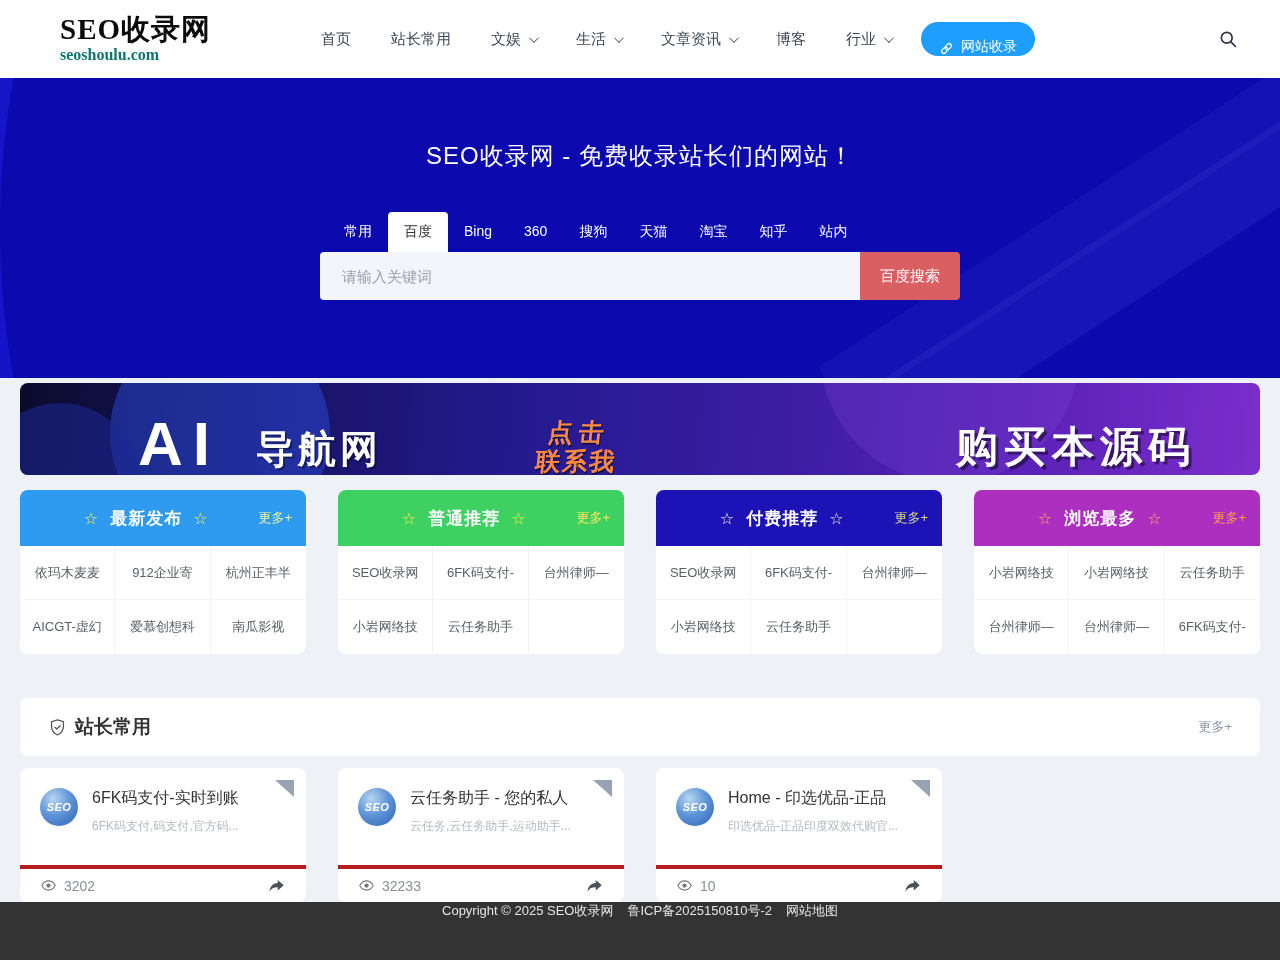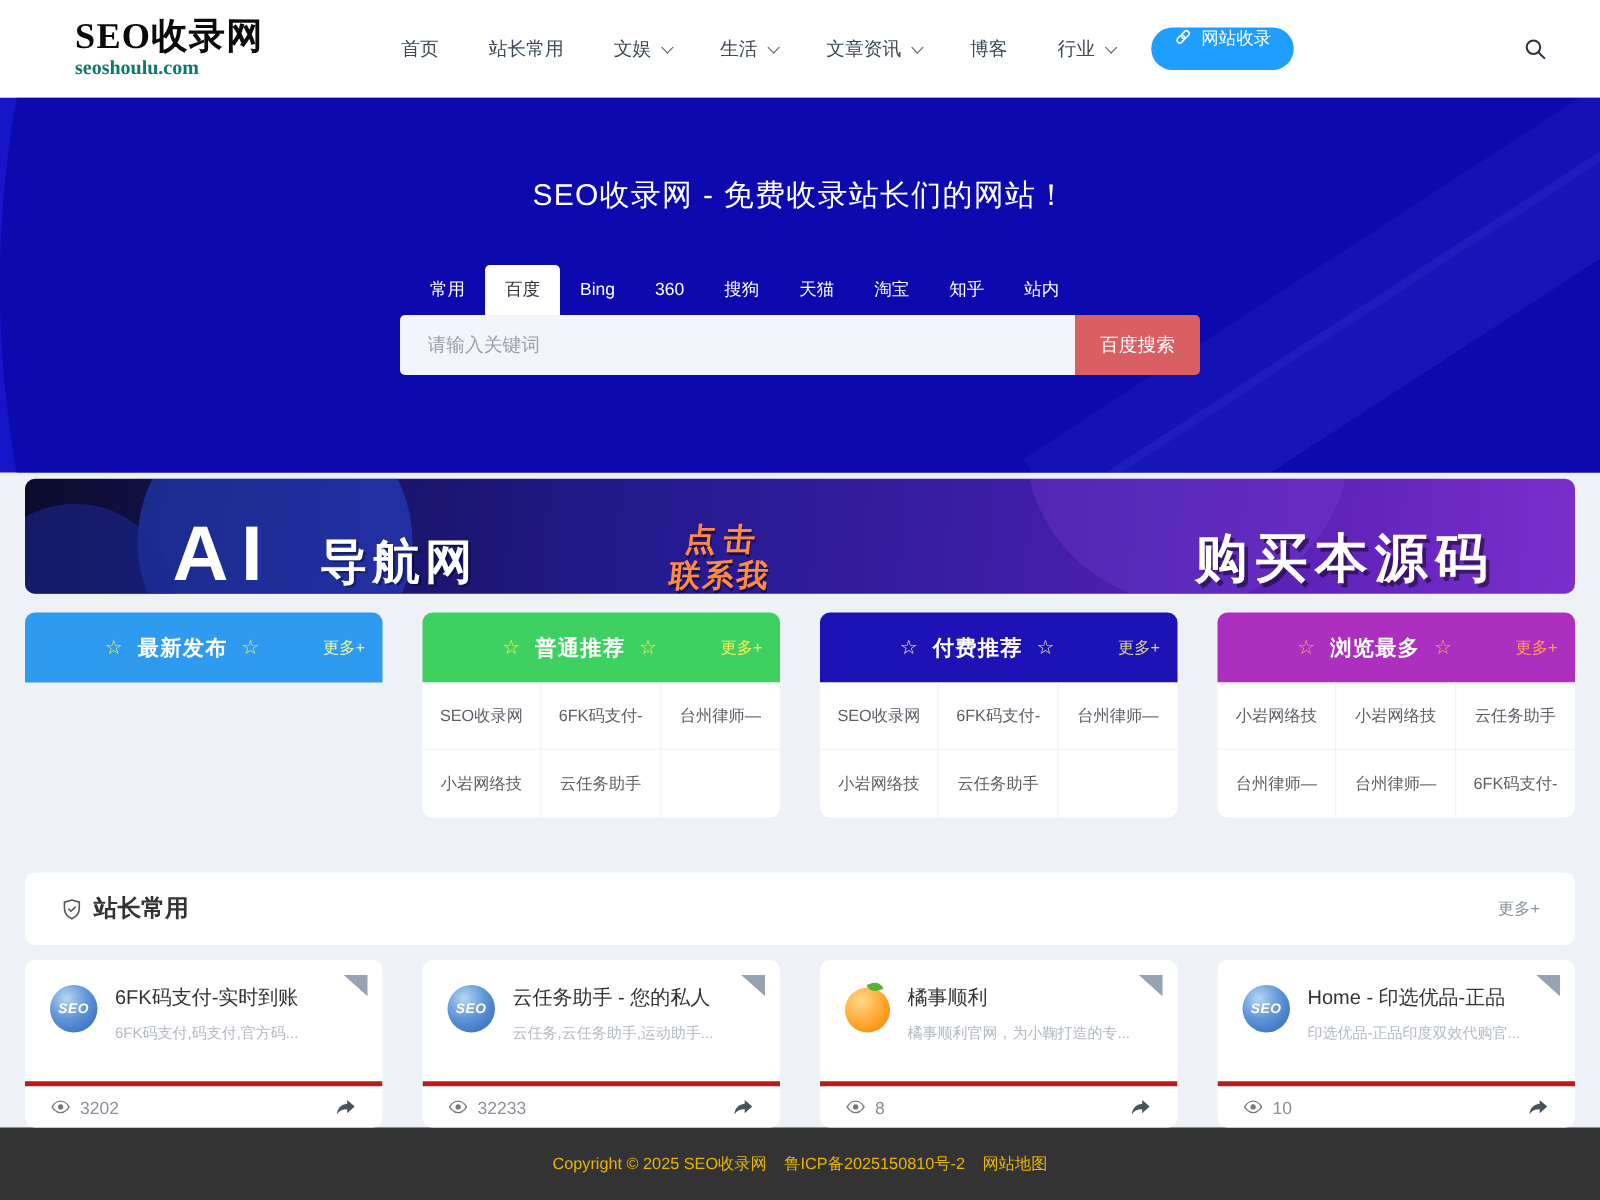--- a/index.html
+++ b/index.html
@@ -7,21 +7,21 @@
   body { font-family:"Liberation Sans","DejaVu Sans",sans-serif; background:#eef1f5; color:#333; }
 
   
   .navbar { height:78px; background:#fff; display:flex; align-items:center; padding:0 28px 0 60px; position:relative; z-index:5; }
   .logo { line-height:1.1; cursor:pointer; }
   .logo-title { font-family:"Liberation Serif","DejaVu Serif",serif; font-weight:700; font-size:29px; color:#0b0b0b; letter-spacing:1px; }
   .logo-domain { font-family:"Liberation Serif","DejaVu Serif",serif; font-weight:700; font-size:16px; color:#0f766e; }
   .menu { display:flex; align-items:center; gap:40px; margin-left:110px; font-size:15px; color:#3d4856; }
   .menu-item { display:flex; align-items:center; cursor:pointer; white-space:nowrap; }
   .chev { width:7px; height:7px; border-right:1.5px solid #5e6875; border-bottom:1.5px solid #5e6875; transform:rotate(45deg) translateY(-2px); display:inline-block; margin-left:8px; }
-  .collect-btn { margin-left:30px; background:#1e9fff; color:#fff; border:none; border-radius:19px; height:34px; padding:0 18px; font-size:14px; display:flex; align-items:flex-start; gap:7px; cursor:pointer; font-family:inherit; }
+  .collect-btn { margin-left:30px; background:#1e9fff; color:#fff; border:none; border-radius:19px; height:34px; padding:0 18px; font-size:14px; display:flex; align-items:flex-end; gap:7px; cursor:pointer; font-family:inherit; }
   .search-toggle { margin-left:auto; margin-right:14px; cursor:pointer; display:flex; align-items:center; }
 
   
   .hero { height:300px; background:linear-gradient(100deg,#1715c8 0%,#110ec0 40%,#0d0ab4 100%); position:relative; overflow:hidden; }
   .hero-circle { position:absolute; width:1700px; height:1700px; border-radius:50%; background:#0c09ae; top:-700px; right:-420px; }
   .hero-stripe1 { position:absolute; width:1300px; height:72px; background:rgba(120,130,255,0.10); transform:rotate(-33deg); top:180px; left:430px; }
   .hero-stripe2 { position:absolute; width:900px; height:52px; background:rgba(120,130,255,0.08); transform:rotate(-33deg); top:40px; left:760px; }
   .hero-inner { position:relative; width:640px; margin:0 auto; z-index:2; }
   .hero-title { color:#fff; font-size:24px; font-weight:500; text-align:center; padding-top:62px; letter-spacing:1px; }
   .tabs { display:flex; margin-top:40px; padding-left:8px; }
@@ -74,21 +74,21 @@
   .icon-orange { width:36px; height:36px; min-width:36px; border-radius:50%; background:radial-gradient(circle at 35% 30%,#ffd98c 0%,#ffa62b 55%,#f07f00 100%); position:relative; margin-top:2px; }
   .icon-orange .leaf { position:absolute; width:12px; height:7px; background:#57b33c; border-radius:0 8px 0 8px; top:-4px; left:18px; transform:rotate(-18deg); }
   .card-txt { margin-left:14px; overflow:hidden; }
   .card-title { font-size:16px; color:#333; font-weight:500; white-space:nowrap; overflow:hidden; }
   .card-desc { font-size:12px; color:#b4b9c3; margin-top:9px; white-space:nowrap; overflow:hidden; }
   .card-foot { position:absolute; bottom:0; left:0; right:0; height:37px; border-top:4px solid #b91c1c; display:flex; align-items:center; padding:0 20px; }
   .views { display:flex; align-items:center; gap:7px; color:#8a8f99; font-size:14px; }
   .share { margin-left:auto; display:flex; align-items:center; cursor:pointer; }
 
   
-  .footer { margin-top:0; height:58px; background:#333333; display:flex; align-items:center; justify-content:center; font-size:13px; color:#eab308; }
+  .footer { margin-top:0; height:58px; background:#333333; display:flex; justify-content:center; font-size:13px; color:#e5e5e5; }
   .footer span { margin:0 7px; }
   .footer .sitemap { cursor:pointer; }
 </style>
 </head>
 <body>
 
 <header class="navbar">
   <div class="logo">
     <div class="logo-title">SEO收录网</div>
     <div class="logo-domain">seoshoulu.com</div>
@@ -178,20 +178,28 @@
 
   <div class="board b1">
     <div class="board-head">
       <span class="tgroup">
         <span class="star">☆</span>
         <span>最新发布</span>
         <span class="star">☆</span>
       </span>
       <span class="more">更多+</span>
     </div>
+    <div class="board-grid">
+      <span class="cell">依玛木麦麦</span>
+      <span class="cell">912企业寄</span>
+      <span class="cell">杭州正丰半</span>
+      <span class="cell">AICGT-虚幻</span>
+      <span class="cell">爱慕创想科</span>
+      <span class="cell">南瓜影视</span>
+    </div>
   </div>
 
   <div class="board b2">
     <div class="board-head">
       <span class="tgroup">
         <span class="star">☆</span>
         <span>普通推荐</span>
         <span class="star">☆</span>
       </span>
       <span class="more">更多+</span>
@@ -302,46 +310,20 @@
         <span>32233</span>
       </span>
       <span class="share">
         <svg width="18" height="18" viewBox="0 0 24 24">
             <path d="M13 8V4l8 7-8 7v-4.2C7.5 13.8 4 15.7 2 19.5 2.5 12.5 6.5 8.8 13 8z" fill="#4c525b"></path>
           </svg>
       </span>
     </div>
   </div>
 
-  <div class="site-card">
-    <div class="ribbon"></div>
-    <div class="card-top">
-      <span class="icon-orange">
-          <span class="leaf"></span>
-        </span>
-      <span class="card-txt">
-        <div class="card-title">橘事顺利</div>
-        <div class="card-desc">橘事顺利官网，为小鞠打造的专...</div>
-      </span>
-    </div>
-    <div class="card-foot">
-      <span class="views">
-        <svg width="17" height="17" viewBox="0 0 24 24">
-            <path d="M12 5.5C6 5.5 2.5 12 2.5 12S6 18.5 12 18.5 21.5 12 21.5 12 18 5.5 12 5.5z" fill="none" stroke="#777" stroke-width="1.5"></path>
-            <circle cx="12" cy="12" r="3" fill="#777"></circle>
-          </svg>
-        <span>8</span>
-      </span>
-      <span class="share">
-        <svg width="18" height="18" viewBox="0 0 24 24">
-            <path d="M13 8V4l8 7-8 7v-4.2C7.5 13.8 4 15.7 2 19.5 2.5 12.5 6.5 8.8 13 8z" fill="#4c525b"></path>
-          </svg>
-      </span>
-    </div>
-  </div>
 
   <div class="site-card">
     <div class="ribbon"></div>
     <div class="card-top">
       <span class="icon-seo">SEO</span>
       <span class="card-txt">
         <div class="card-title">Home - 印选优品-正品</div>
         <div class="card-desc">印选优品-正品印度双效代购官...</div>
       </span>
     </div>

